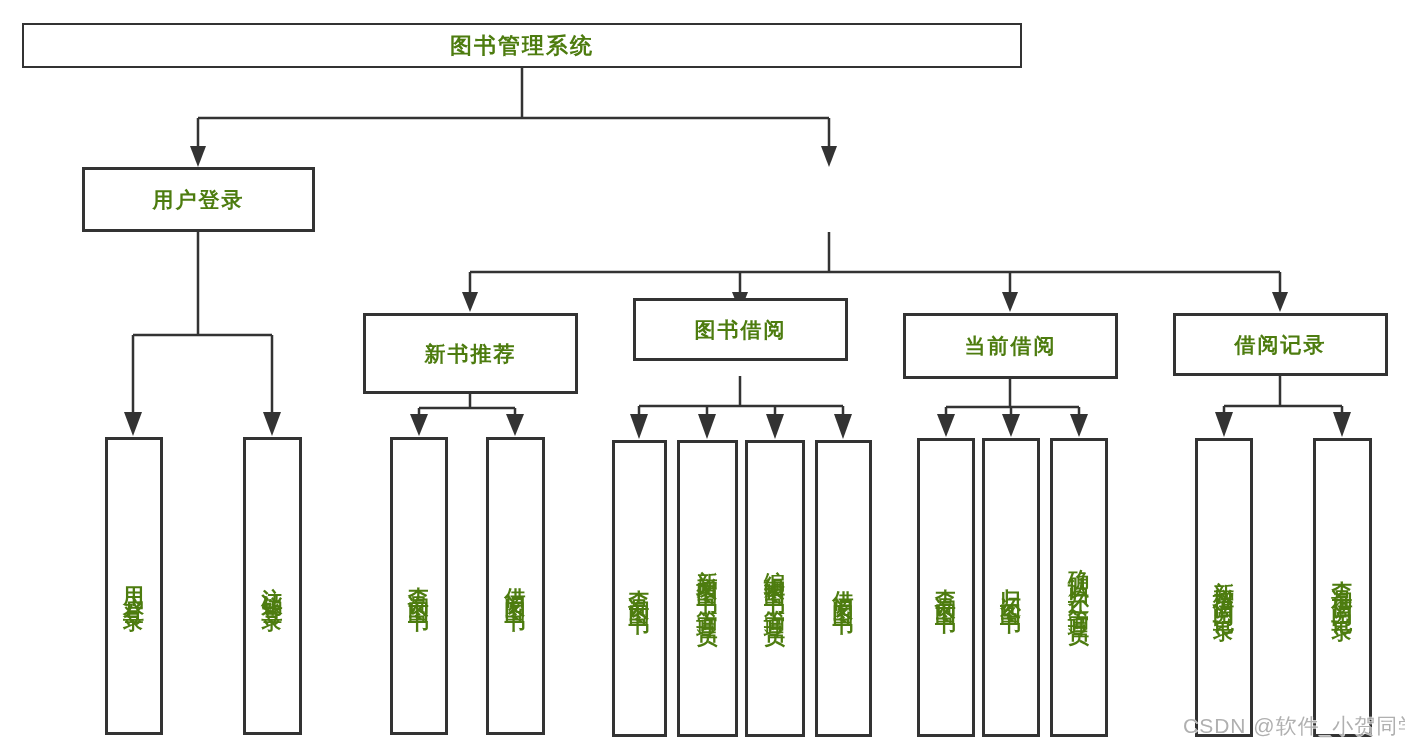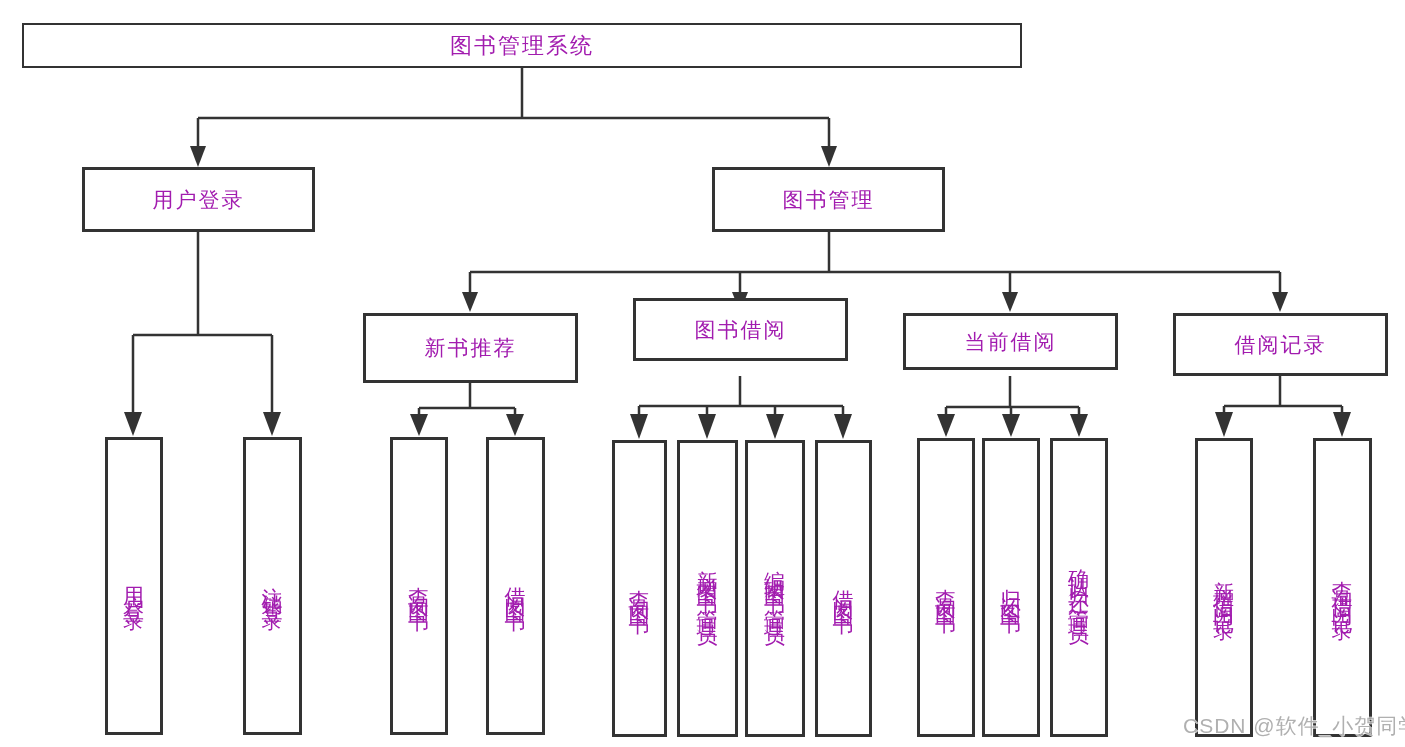--- a/index.html
+++ b/index.html
@@ -42,22 +42,23 @@
     align-items: center;
     justify-content: center;
     z-index: 2;
   }
   .box.root {
     border-width: 2px;
   }
   .box .lbl {
     font-size: 21px;
     letter-spacing: 2px;
-    color: #a21caf;
+    color: #4d7c0f;
     white-space: nowrap;
+    font-weight: bold;
   }
   .box.root .lbl {
     font-size: 22px;
   }
   .box.vleaf .lbl {
     writing-mode: vertical-lr;
     text-orientation: mixed;
     letter-spacing: 8px;
     line-height: 1;
     white-space: normal;
@@ -123,31 +124,28 @@
     </g>
   </svg>
 
   <div class="box root" style="left:22px;top:23px;width:1000px;height:45px">
     <span class="lbl">图书管理系统</span>
   </div>
 
   <div class="box" style="left:82px;top:167px;width:233px;height:65px">
     <span class="lbl">用户登录</span>
   </div>
-  <div class="box" style="left:712px;top:167px;width:233px;height:65px">
-    <span class="lbl">图书管理</span>
-  </div>
 
-  <div class="box" style="left:363px;top:313px;width:215px;height:70px">
+  <div class="box" style="left:363px;top:313px;width:215px;height:81px">
     <span class="lbl">新书推荐</span>
   </div>
   <div class="box" style="left:633px;top:298px;width:215px;height:63px">
     <span class="lbl">图书借阅</span>
   </div>
-  <div class="box" style="left:903px;top:313px;width:215px;height:57px">
+  <div class="box" style="left:903px;top:313px;width:215px;height:66px">
     <span class="lbl">当前借阅</span>
   </div>
   <div class="box" style="left:1173px;top:313px;width:215px;height:63px">
     <span class="lbl">借阅记录</span>
   </div>
 
   <div class="box vleaf" style="left:105px;top:437px;width:58px;height:298px">
     <span class="lbl">用户登录</span>
   </div>
   <div class="box vleaf" style="left:243px;top:437px;width:59px;height:298px">

